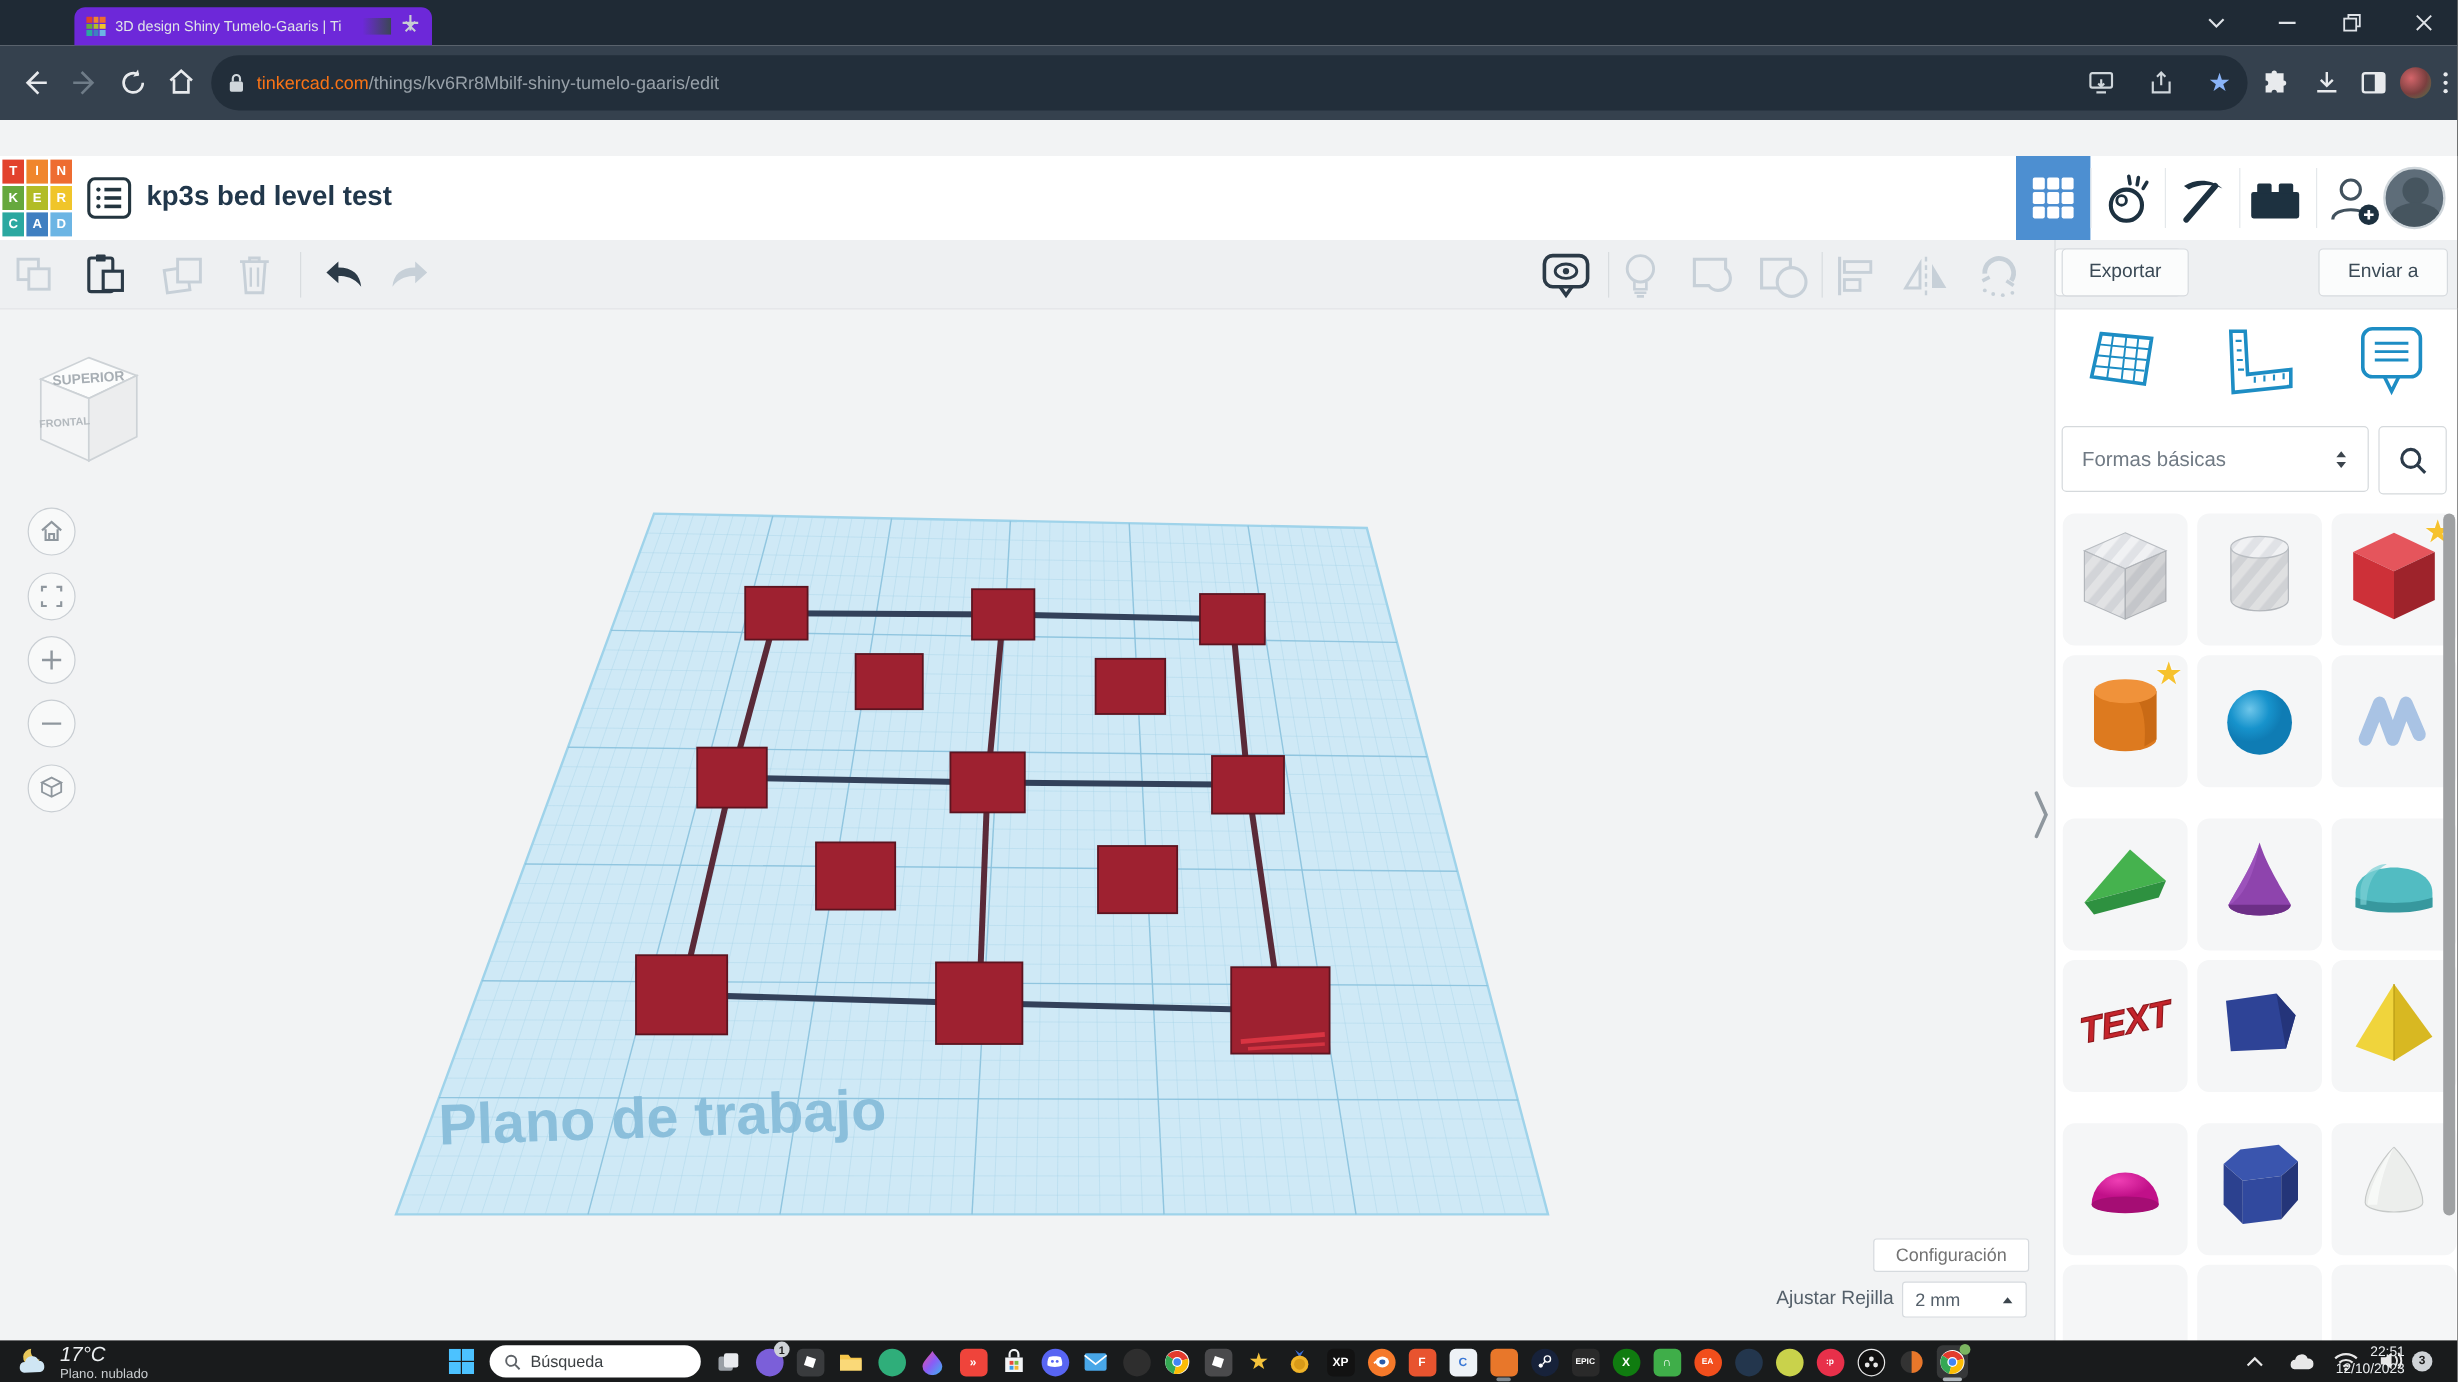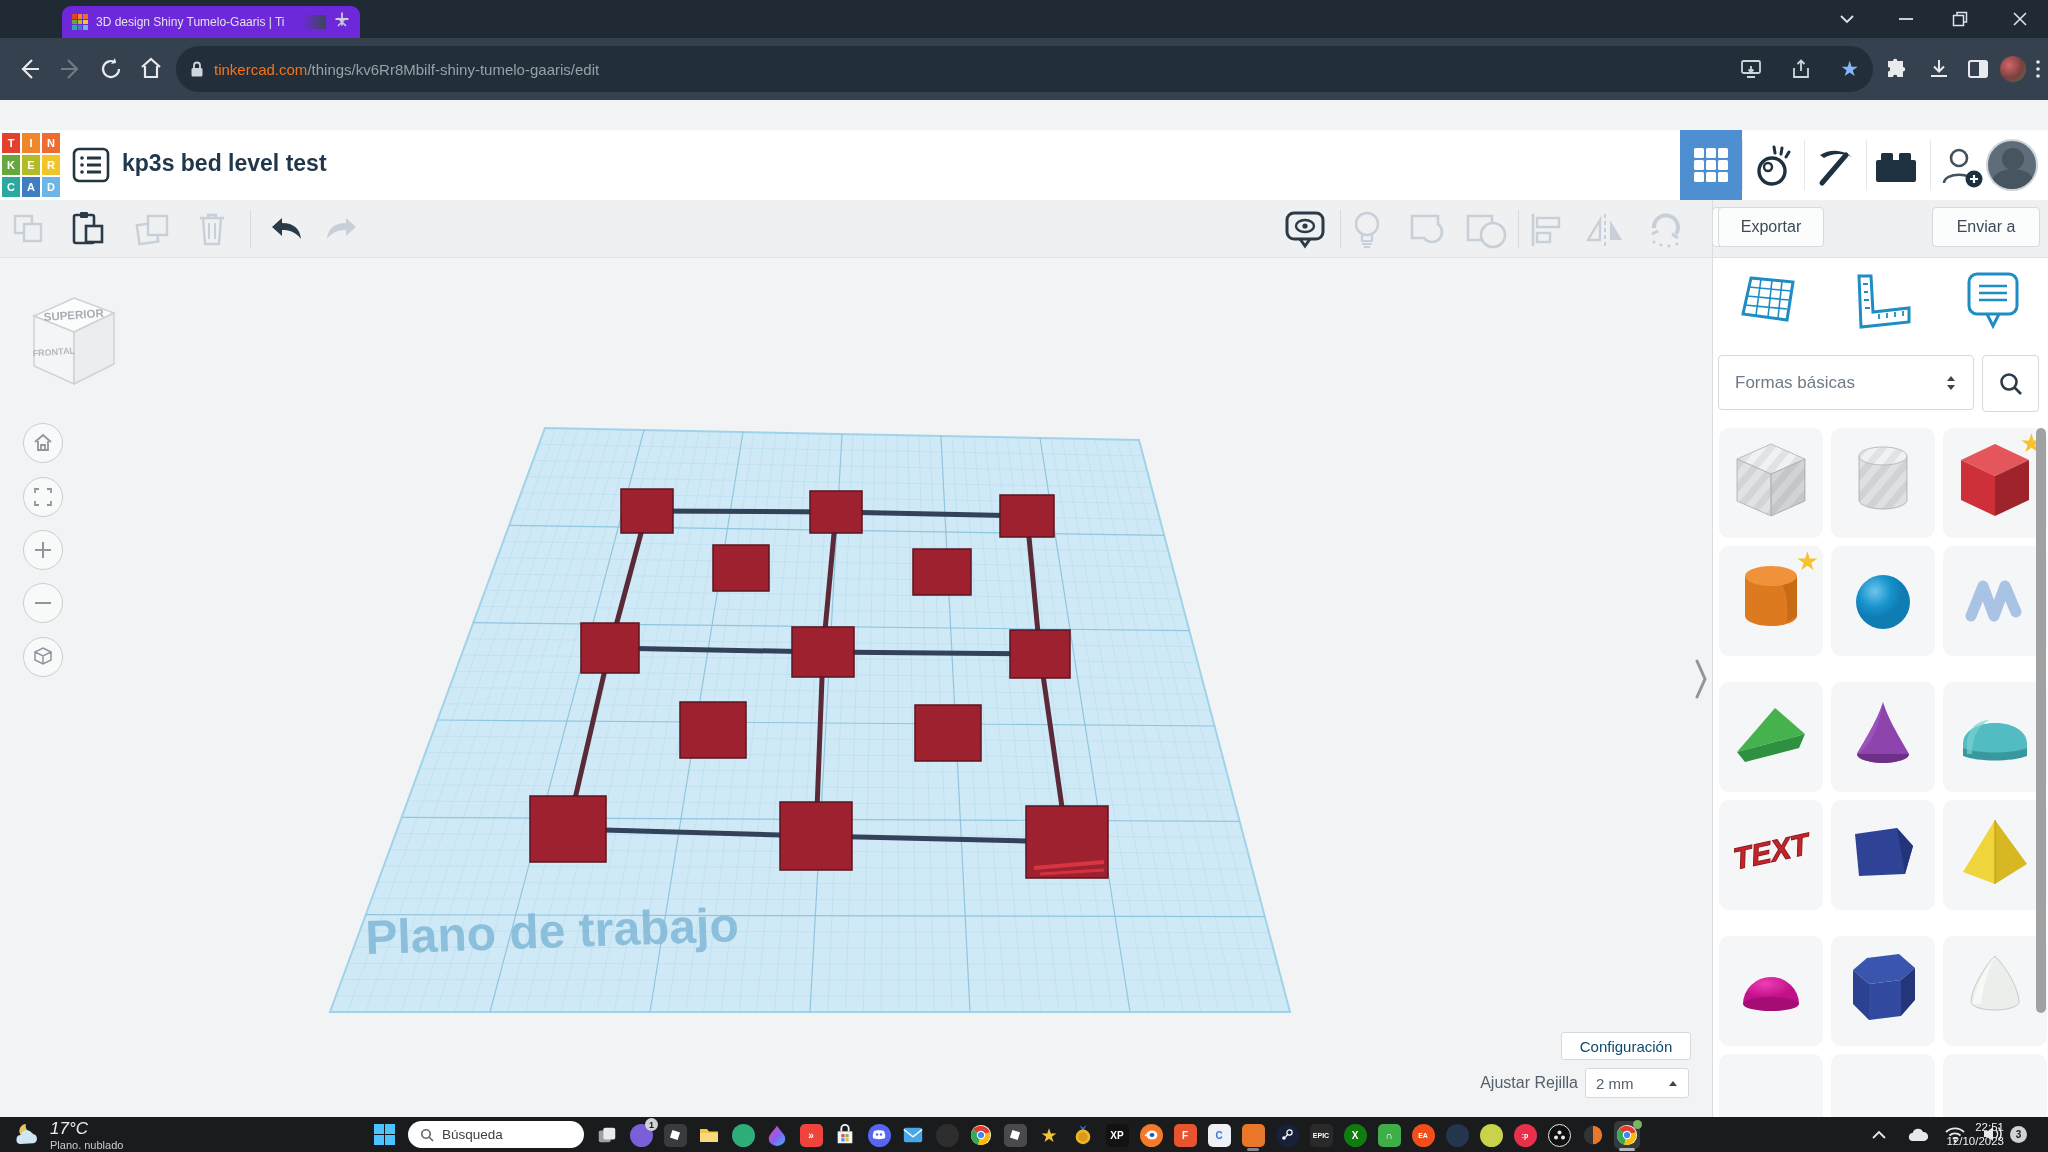--- a/index.html
+++ b/index.html
@@ -27,21 +27,21 @@
   
   .actbar{position:absolute;left:0;top:200px;width:2048px;height:58px;background:#eef0f2;border-bottom:1px solid #dfe2e5;box-sizing:border-box;}
   .tbtn{position:absolute;top:7px;height:38px;background:#fbfcfc;border:1px solid #d6dade;border-radius:4px;
     color:#3b4a56;font-size:16px;display:flex;align-items:center;justify-content:center;}
   .tsep{position:absolute;top:10px;width:1px;height:38px;background:#d8dcdf;}
   
   .viewport{position:absolute;left:0;top:258px;width:1712px;height:859px;background:#f2f3f4;overflow:hidden;}
   .navball{position:absolute;width:40px;height:40px;border-radius:50%;background:#f8f9f9;border:1px solid #c9ced3;
     display:flex;align-items:center;justify-content:center;box-sizing:border-box;}
   .cfgbtn{position:absolute;left:1561px;top:774px;width:128px;height:26px;background:#fff;border:1px solid #d6dade;border-radius:3px;
-    color:#0c4a6e;font-size:15px;display:flex;align-items:center;justify-content:center;}
+    color:#737373;font-size:15px;display:flex;align-items:center;justify-content:center;}
   .snaplbl{position:absolute;left:1460px;top:816px;width:118px;text-align:right;color:#55606a;font-size:16px;}
   .snapsel{position:absolute;left:1585px;top:810px;width:104px;height:30px;background:#fff;border:1px solid #d6dade;border-radius:3px;
     color:#55606a;font-size:15px;display:flex;align-items:center;padding:0 10px;box-sizing:border-box;justify-content:space-between;}
   
   .panel{position:absolute;left:1713px;top:258px;width:335px;height:1012px;background:#ffffff;overflow:hidden;}
   .pline{position:absolute;left:1712px;top:200px;width:1px;height:917px;background:#d9dde0;}
   .catsel{position:absolute;left:5px;top:97px;width:256px;height:55px;background:#fff;border:1px solid #d5d9dc;border-radius:4px;
     display:flex;align-items:center;justify-content:space-between;padding:0 16px;box-sizing:border-box;color:#707a84;font-size:17px;}
   .searchbtn{position:absolute;left:269px;top:97px;width:55px;height:55px;background:#fff;border:1px solid #d5d9dc;border-radius:4px;
     display:flex;align-items:center;justify-content:center;}

